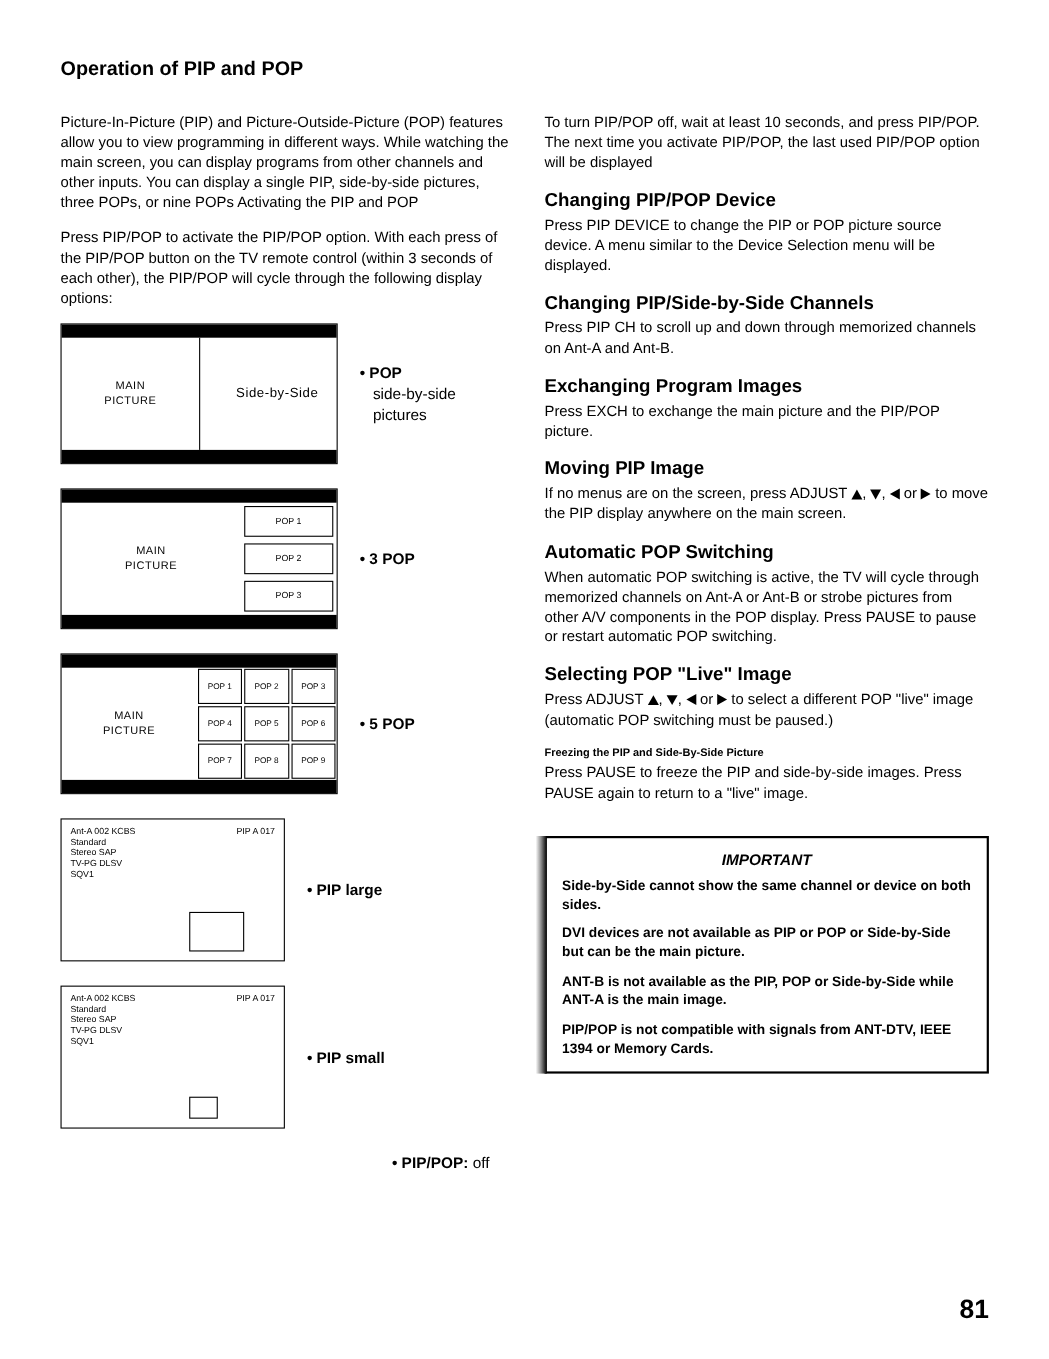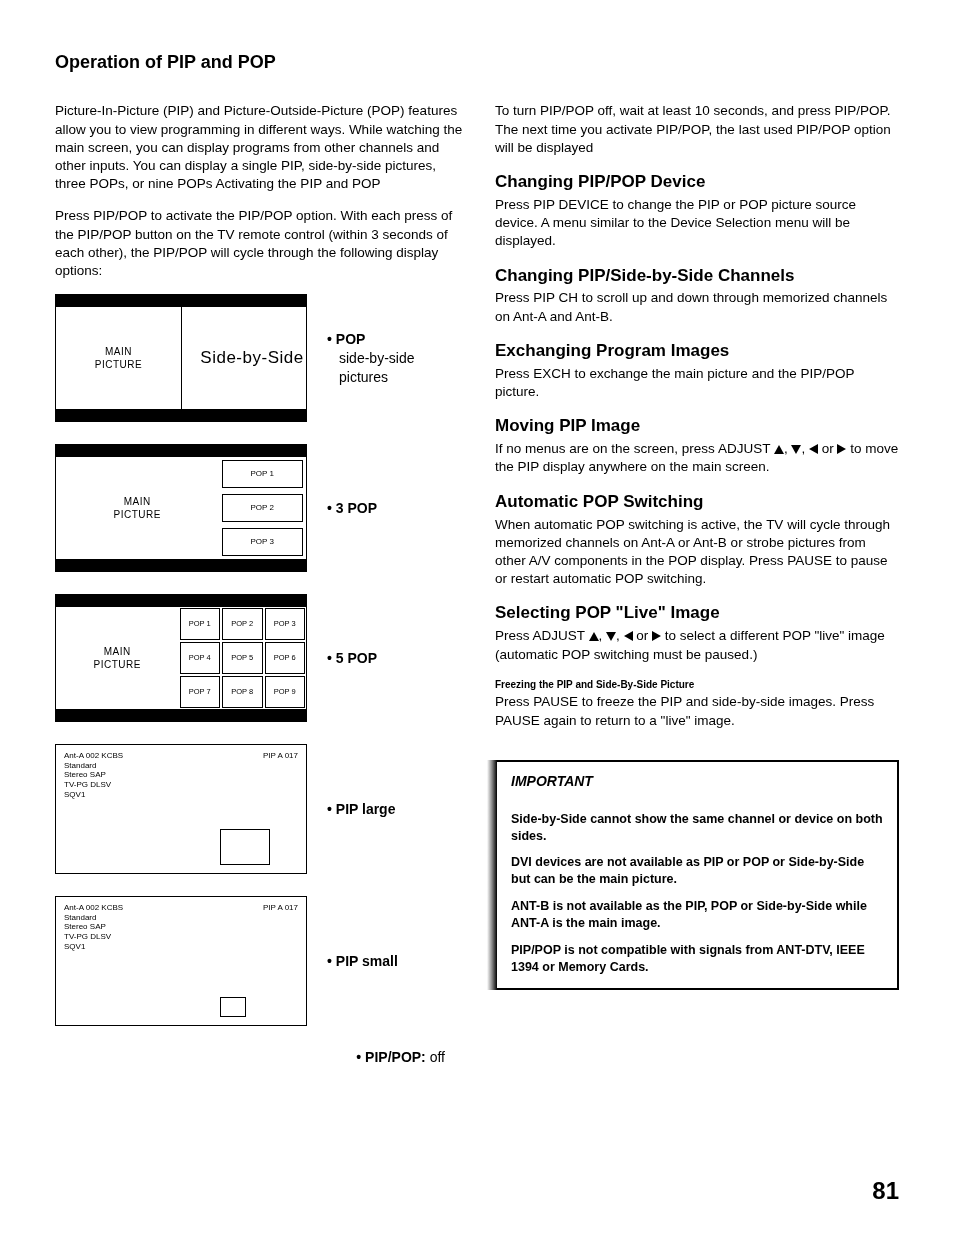--- a/index.html
+++ b/index.html
@@ -31,56 +31,56 @@
   .tv-body { display:flex; height:102px; }
   .tv-main { display:flex; align-items:center; justify-content:center; text-align:center; font-size:10px; line-height:1.3; letter-spacing:0.5px; }
   .tv-vline { border-left:1px solid #000; }
 
   .sbs-3pop .pop-col { display:flex; flex-direction:column; }
   .pop-item { border:1px solid #000; margin:3px; flex:1; display:flex; align-items:center; justify-content:center; font-size:8px; }
 
   .pop-grid-9 { display:grid; grid-template-columns:repeat(3, 1fr); grid-template-rows:repeat(3, 1fr); width:128px; }
   .pop-grid-9 .cell { border:1px solid #000; margin:1px; display:flex; align-items:center; justify-content:center; font-size:7.5px; }
 
-  .pip-box { width:252px; border:1px solid #000; padding:6px 8px 6px 8px; position:relative; font-size:8px; line-height:1.2; }
+  .pip-box { width:204px; border:1px solid #000; padding:6px 8px 6px 8px; position:relative; font-size:8px; line-height:1.2; }
   .pip-box .osd-left { }
   .pip-box .osd-right { position:absolute; top:6px; right:8px; }
   .pip-large-inset { position:absolute; bottom:8px; right:36px; width:50px; height:36px; border:1px solid #000; }
   .pip-small-inset { position:absolute; bottom:8px; right:60px; width:26px; height:20px; border:1px solid #000; }
 
   .triangle-up, .triangle-down, .triangle-left, .triangle-right { display:inline-block; vertical-align:-1px; }
   .triangle-up { width:0; height:0; border-left:5px solid transparent; border-right:5px solid transparent; border-bottom:9px solid #000; }
   .triangle-down { width:0; height:0; border-left:5px solid transparent; border-right:5px solid transparent; border-top:9px solid #000; }
   .triangle-left { width:0; height:0; border-top:5px solid transparent; border-bottom:5px solid transparent; border-right:9px solid #000; }
   .triangle-right { width:0; height:0; border-top:5px solid transparent; border-bottom:5px solid transparent; border-left:9px solid #000; }
 
   .important-box { border:2px solid #000; padding:10px 14px 12px 14px; margin-top:30px; font-size:12.5px; line-height:1.35; position:relative; }
   .important-box::before { content:""; position:absolute; left:-10px; top:-2px; bottom:-2px; width:10px; background:linear-gradient(to right,#fff,#888,#000); }
-  .important-title { text-align:left; font-weight:bold; font-style:italic; font-size:14px; margin-bottom:20px; }
+  .important-title { text-align:center; font-weight:bold; font-style:italic; font-size:14px; margin-bottom:6px; }
   .important-box p { font-weight:bold; margin-bottom:10px; }
   .important-box p:last-child { margin-bottom:0; }
 
   .page-num { position:absolute; bottom:28px; right:55px; font-size:24px; font-weight:bold; }
 </style>
 </head>
 <body>
 
 <h1>Operation of PIP and POP</h1>
 
 <div class="columns">
   <div class="left-col">
     <p>Picture-In-Picture (PIP) and Picture-Outside-Picture (POP) features allow you to view programming in different ways.  While watching the main screen, you can display programs from other channels and other inputs.  You can display a single PIP, side-by-side pictures, three POPs, or nine POPs Activating the PIP and POP</p>
     <p>Press PIP/POP to activate the PIP/POP option.  With each press of the PIP/POP button on the TV remote control (within 3 seconds of each other), the PIP/POP will cycle through the following display options:</p>
 
     <div class="diagram-row">
       <div class="diagram-box tv" style="width:252px;">
         <div class="tv-bar-top"></div>
         <div class="tv-body">
           <div class="tv-main" style="width:50%;">MAIN<br>PICTURE</div>
-          <div class="tv-main tv-vline" style="width:50%; font-size:17px;padding-left:16px;">Side-by-Side</div>
+          <div class="tv-main tv-vline" style="width:50%; font-size:12px;padding-left:16px;">Side-by-Side</div>
         </div>
         <div class="tv-bar-bot"></div>
       </div>
       <div class="diagram-label">
         <span class="b">• POP</span><br>
         <span style="display:inline-block; padding-left:12px;">side-by-side pictures</span>
       </div>
     </div>
 
     <div class="diagram-row sbs-3pop">

